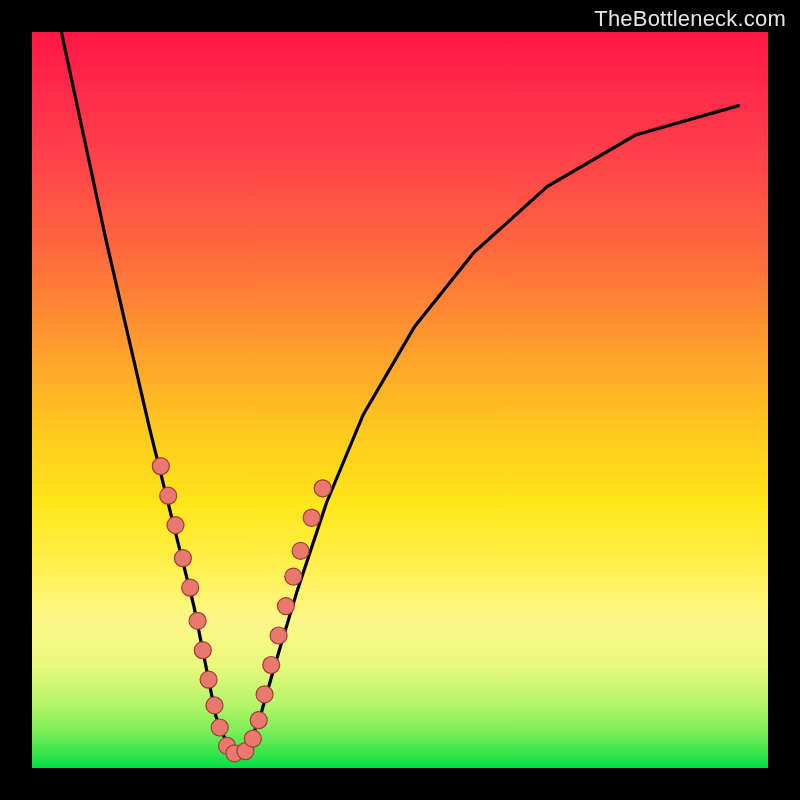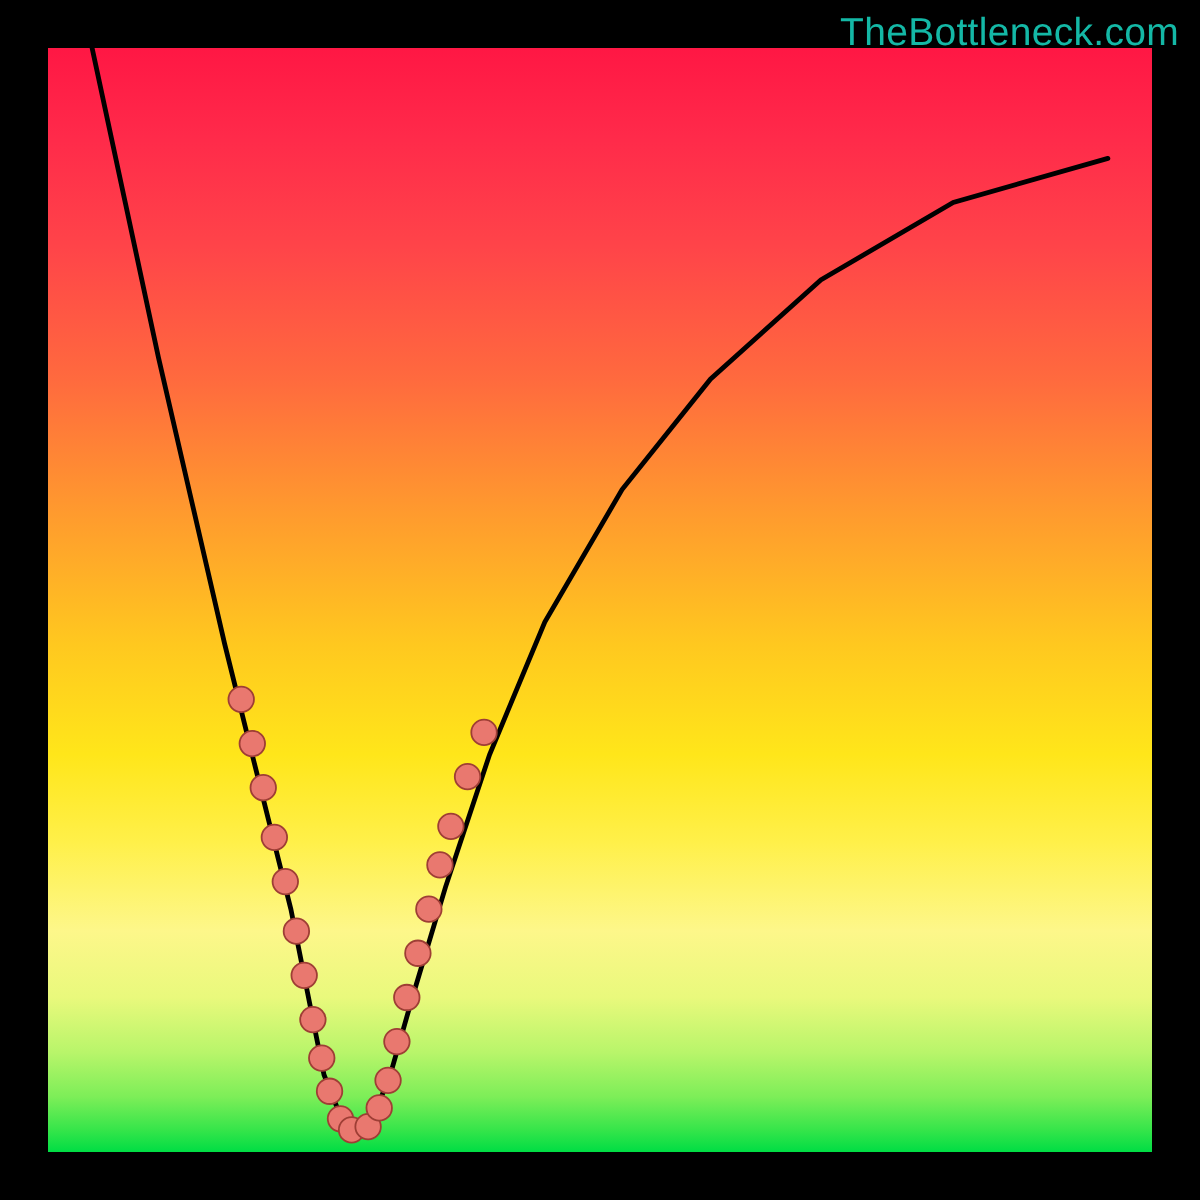--- a/index.html
+++ b/index.html
@@ -39,22 +39,22 @@
       #e9f97c 86%,
       #b8f56a 91%,
       #7dee58 95%,
       #36e54a 98%,
       #00dd44 100%);
   }
   .watermark {
     position: absolute;
     top: 6px;
     right: 14px;
-    color: #14b8a6;
-    font-size: 26px;
+    color: #e5e5e5;
+    font-size: 22px;
     font-weight: 500;
     letter-spacing: 0.2px;
     user-select: none;
   }
   svg.curve {
     position: absolute;
     left: 0;
     top: 0;
     width: 736px;
     height: 736px;

